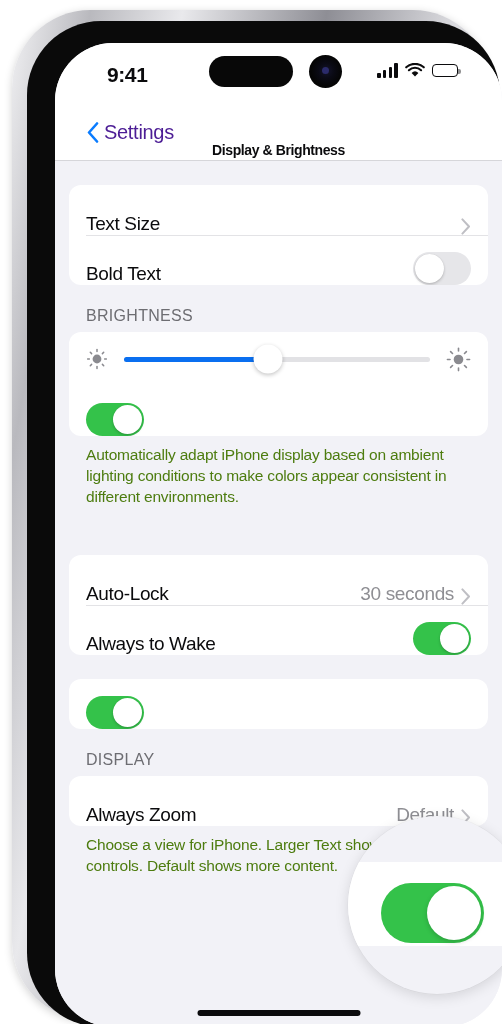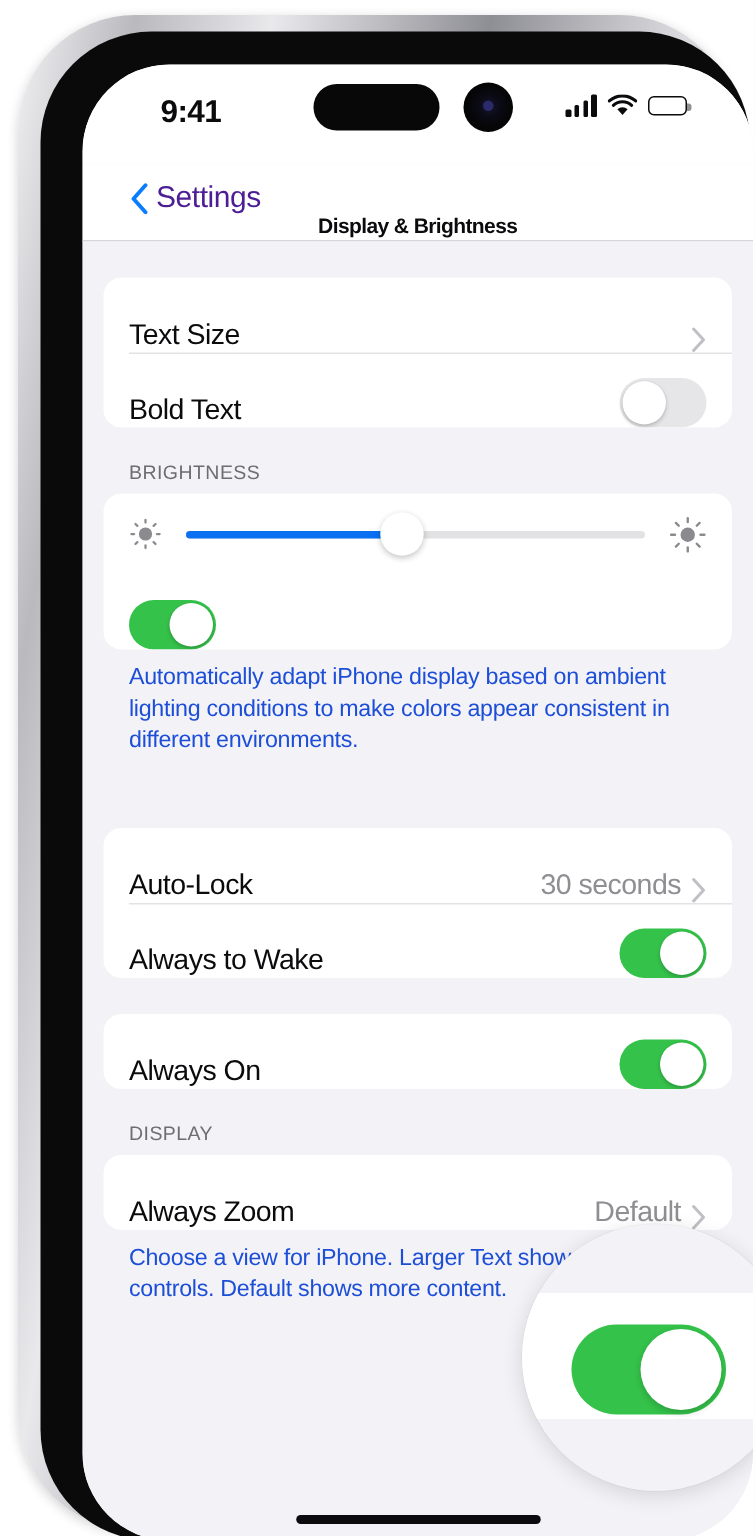--- a/index.html
+++ b/index.html
@@ -134,27 +134,27 @@
     flex: 1;
     font-size: 19px; color: #0b0b0d; letter-spacing: -0.35px;
   }
   .row-value {
     font-size: 19px; color: #8e8e93; letter-spacing: -0.35px;
     margin-right: 7px;
   }
   .chevron-right { width: 10px; height: 17px; flex: none; }
 
   .section-header {
-    font-size: 13px; color: #6d6d72;
+    font-size: 16px; color: #6d6d72;
     letter-spacing: 0.3px;
     padding: 22px 17px 7px 17px;
     text-transform: uppercase;
   }
   .section-footer {
-    font-size: 15.5px; color: #1d4ed8;
+    font-size: 15.5px; color: #4d7c0f;
     line-height: 1.34;
     padding: 9px 17px 0 17px;
     letter-spacing: -0.2px;
   }
   .spacer-lg { height: 24px; }
 
   
   .toggle {
     position: relative; flex: none;
     width: 58px; height: 33px; border-radius: 17px;
@@ -351,21 +351,20 @@
             <span class="toggle on">
                 <span class="knob"></span>
               </span>
           </div>
         </div>
 
         <div class="spacer-lg"></div>
 
         <div class="group">
           <div class="row">
-            <span class="row-label">Always On</span>
             <span class="toggle on">
                 <span class="knob"></span>
               </span>
           </div>
         </div>
 
         <div class="section-header">DISPLAY</div>
         <div class="group">
           <div class="row">
             <span class="row-label">Always Zoom</span>

